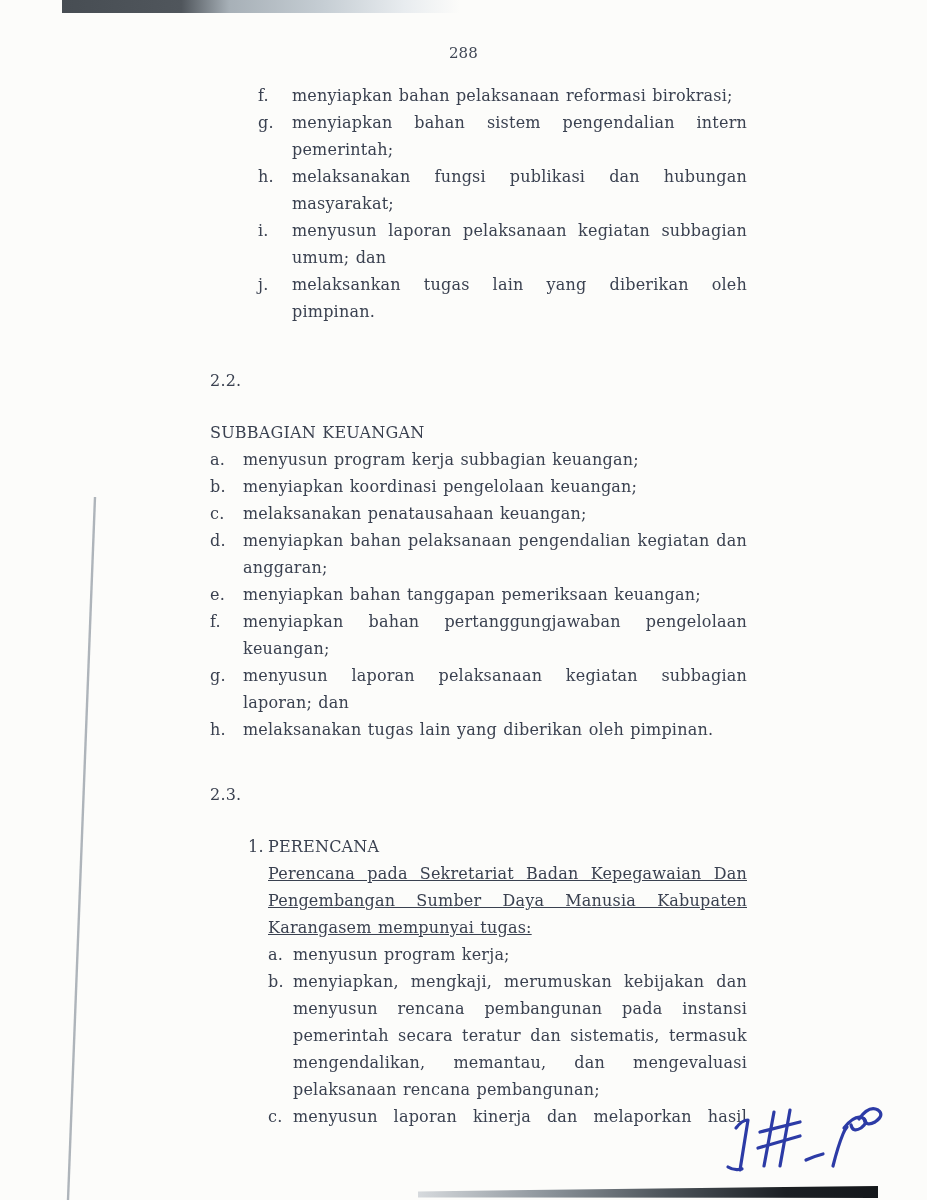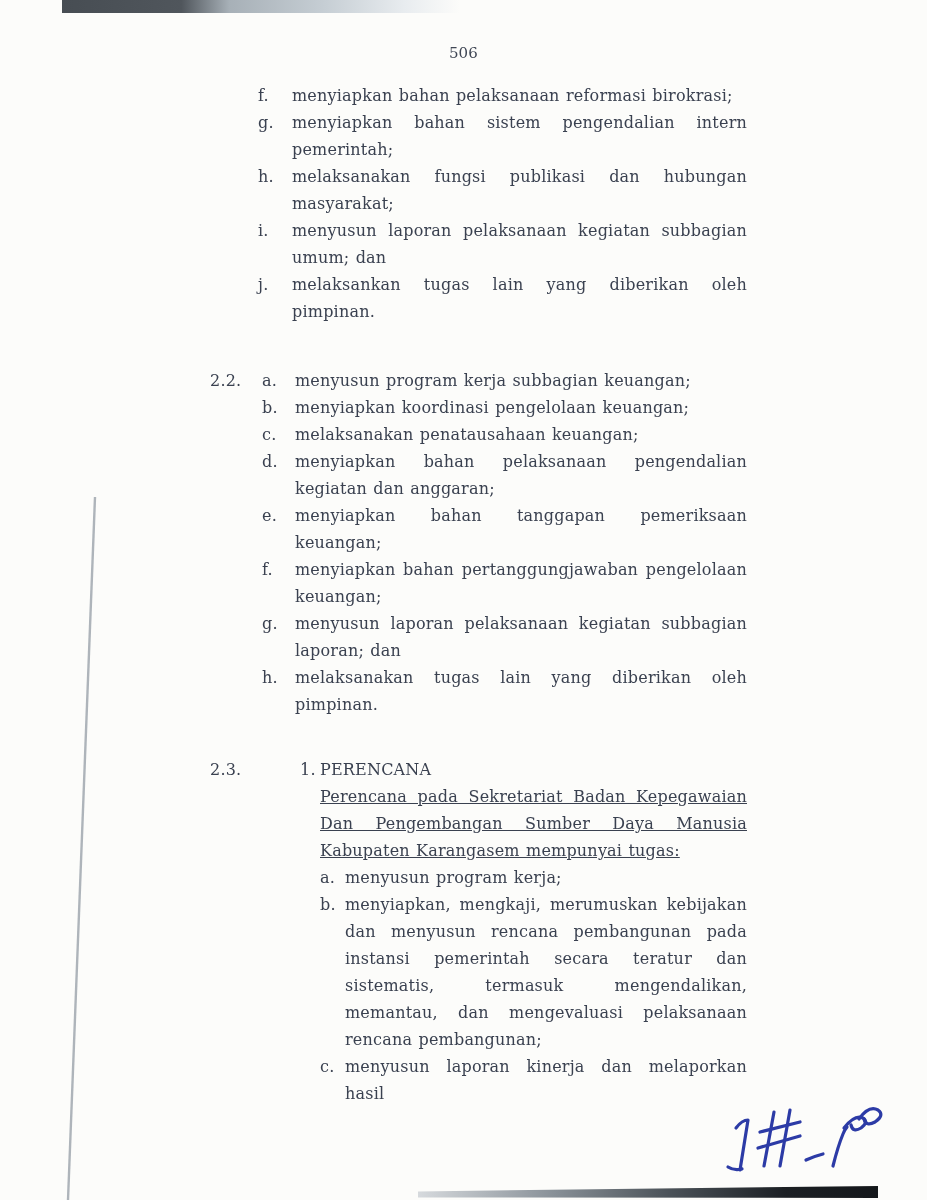--- a/index.html
+++ b/index.html
@@ -28,21 +28,21 @@
     width: 537px;
   }
 
   
   .toplist { margin-left: 48px; }
   .item { display: flex; line-height: 27px; }
   .item .marker { flex: 0 0 34px; }
   .item .body { flex: 1; text-align: justify; }
 
   
-  .section { display: flex; margin-top: 42px; }
+  .section { display: flex; margin-top: 42px; flex-direction: column; }
   .section-num { flex: 0 0 52px; line-height: 27px; }
   .section-body { flex: 1; }
   .section-title { line-height: 27px; }
   .section-intro { text-align: justify; line-height: 27px; }
   .section-items .item .marker { flex: 0 0 33px; }
 
   
   .sub-block { margin-left: 38px; }
   .sub-head { display: flex; line-height: 27px; }
   .sub-head .marker { flex: 0 0 20px; }
@@ -71,21 +71,21 @@
 <body>
 
 <div class="page">
 
   <div class="artifact-top"></div>
   <div class="artifact-bottom"></div>
   <svg class="edge-svg" width="927" height="1200">
     <line x1="95" y1="497" x2="68" y2="1200" stroke="#a6adb4" stroke-width="2.4" opacity="0.9"></line>
   </svg>
 
-  <div class="page-number">506</div>
+  <div class="page-number">288</div>
 
   <div class="content">
 
     <div class="toplist">
       <div class="item">
         <span class="marker">f.</span>
         <span class="body">menyiapkan bahan pelaksanaan reformasi birokrasi;</span>
       </div>
       <div class="item">
         <span class="marker">g.</span>
@@ -101,20 +101,21 @@
       </div>
       <div class="item">
         <span class="marker">j.</span>
         <span class="body">melaksankan tugas lain yang diberikan oleh pimpinan.</span>
       </div>
     </div>
 
     <div class="section">
       <div class="section-num">2.2.</div>
       <div class="section-body">
+        <div class="section-title">SUBBAGIAN KEUANGAN</div>
         <div class="section-items">
           <div class="item">
             <span class="marker">a.</span>
             <span class="body">menyusun program kerja subbagian keuangan;</span>
           </div>
           <div class="item">
             <span class="marker">b.</span>
             <span class="body">menyiapkan koordinasi pengelolaan keuangan;</span>
           </div>
           <div class="item">

